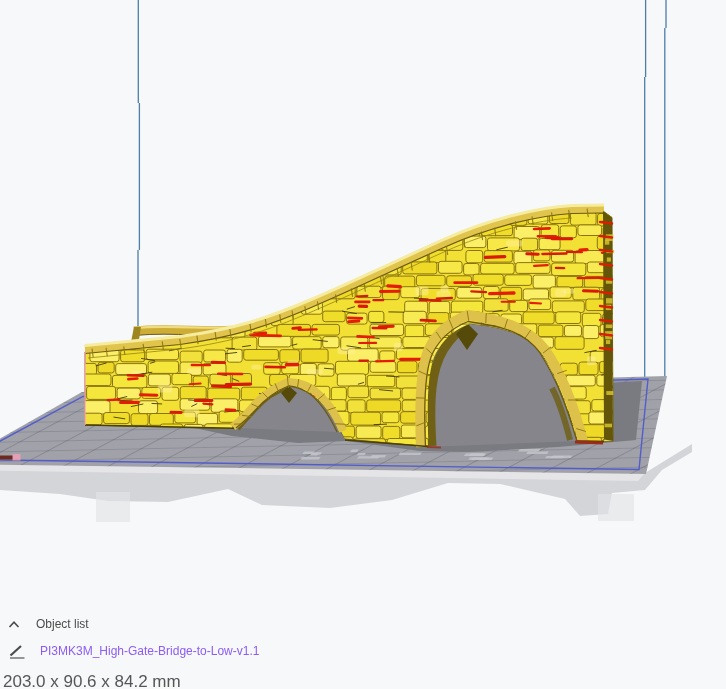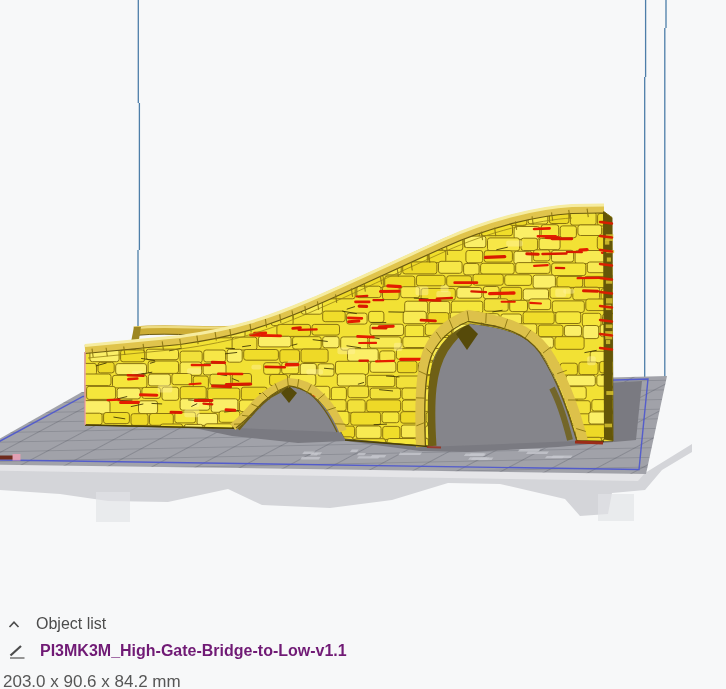--- a/index.html
+++ b/index.html
@@ -4,23 +4,23 @@
 <style>
   html,body{margin:0;padding:0;}
   body{
     width:726px;height:689px;overflow:hidden;position:relative;
     background:#f7f8f9;
     font-family:"Liberation Sans", sans-serif;
   }
   .viewport{position:absolute;left:0;top:0;width:726px;height:689px;}
   .viewport svg{position:absolute;left:0;top:0;}
   .objectlist{position:absolute;left:0;top:0;width:726px;height:689px;pointer-events:none;}
-  .ol-row{position:absolute;display:flex;align-items:center;color:#4c4c4c;font-size:16px;pointer-events:auto;cursor:pointer;}
+  .ol-row{position:absolute;display:flex;align-items:center;color:#4c4c4c;font-size:12px;pointer-events:auto;cursor:pointer;}
   .ol-header{left:8px;top:616px;height:16px;}
-  .ol-item{left:8px;top:642px;height:18px;color:#701a75;font-weight:bold;}
+  .ol-item{left:8px;top:642px;height:18px;color:#8b5cf6;}
   .ol-header .lbl{margin-left:16px;}
   .ol-item .lbl{margin-left:14px;}
   .dims{position:absolute;left:3px;top:672px;font-size:17px;color:#565656;pointer-events:auto;}
   .icn{flex:0 0 auto;display:block;}
 </style>
 </head>
 <body>
 
 <div class="viewport">
 <svg id="scene" width="726" height="689" viewBox="0 0 726 689" xmlns="http://www.w3.org/2000/svg">

